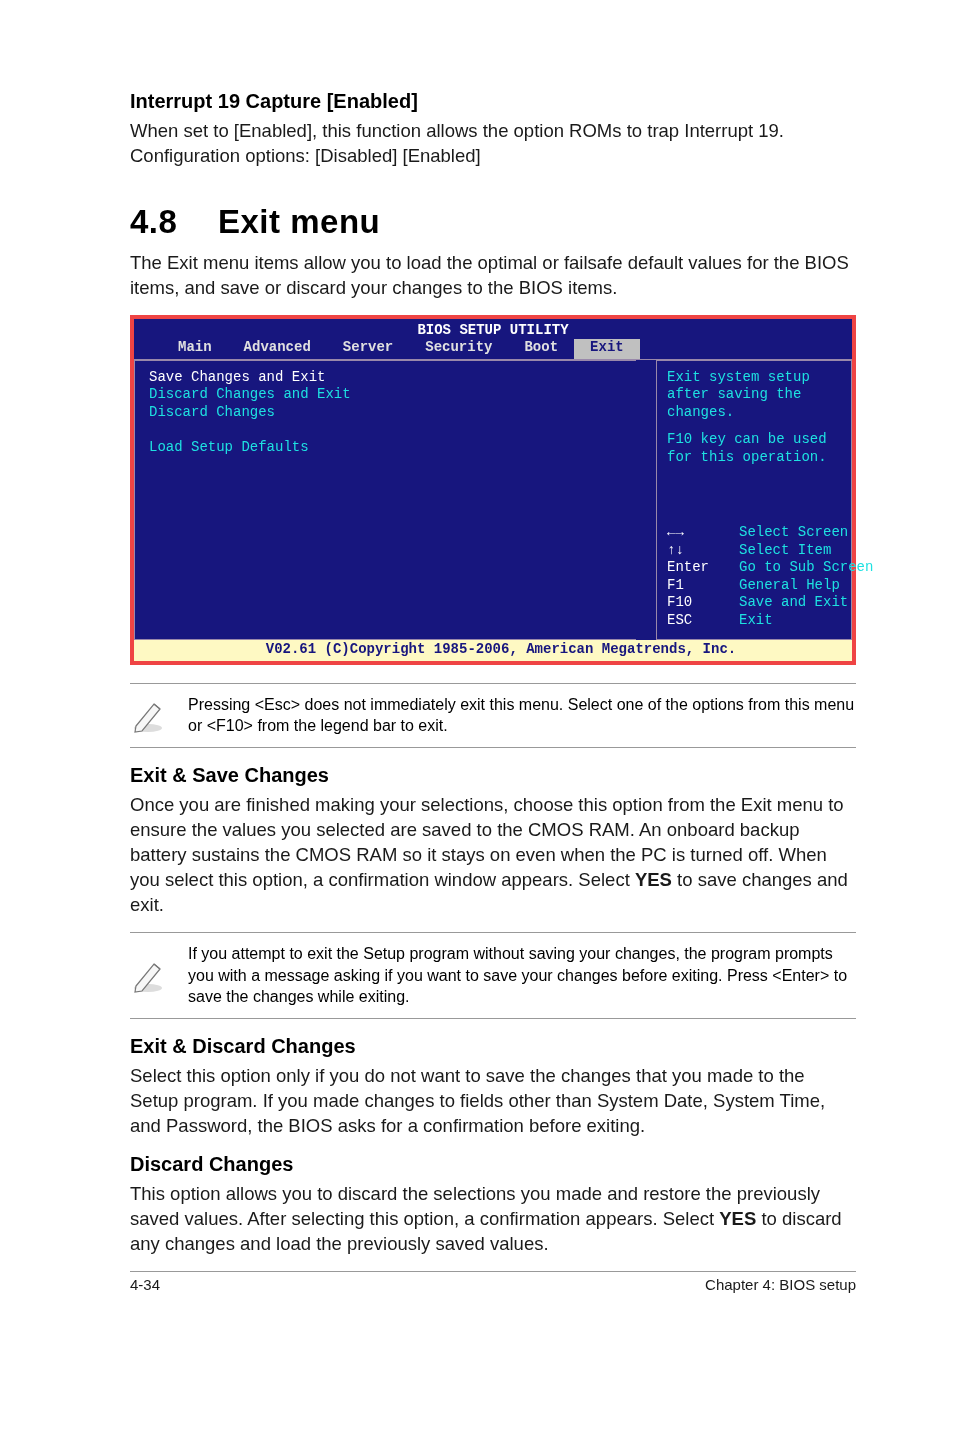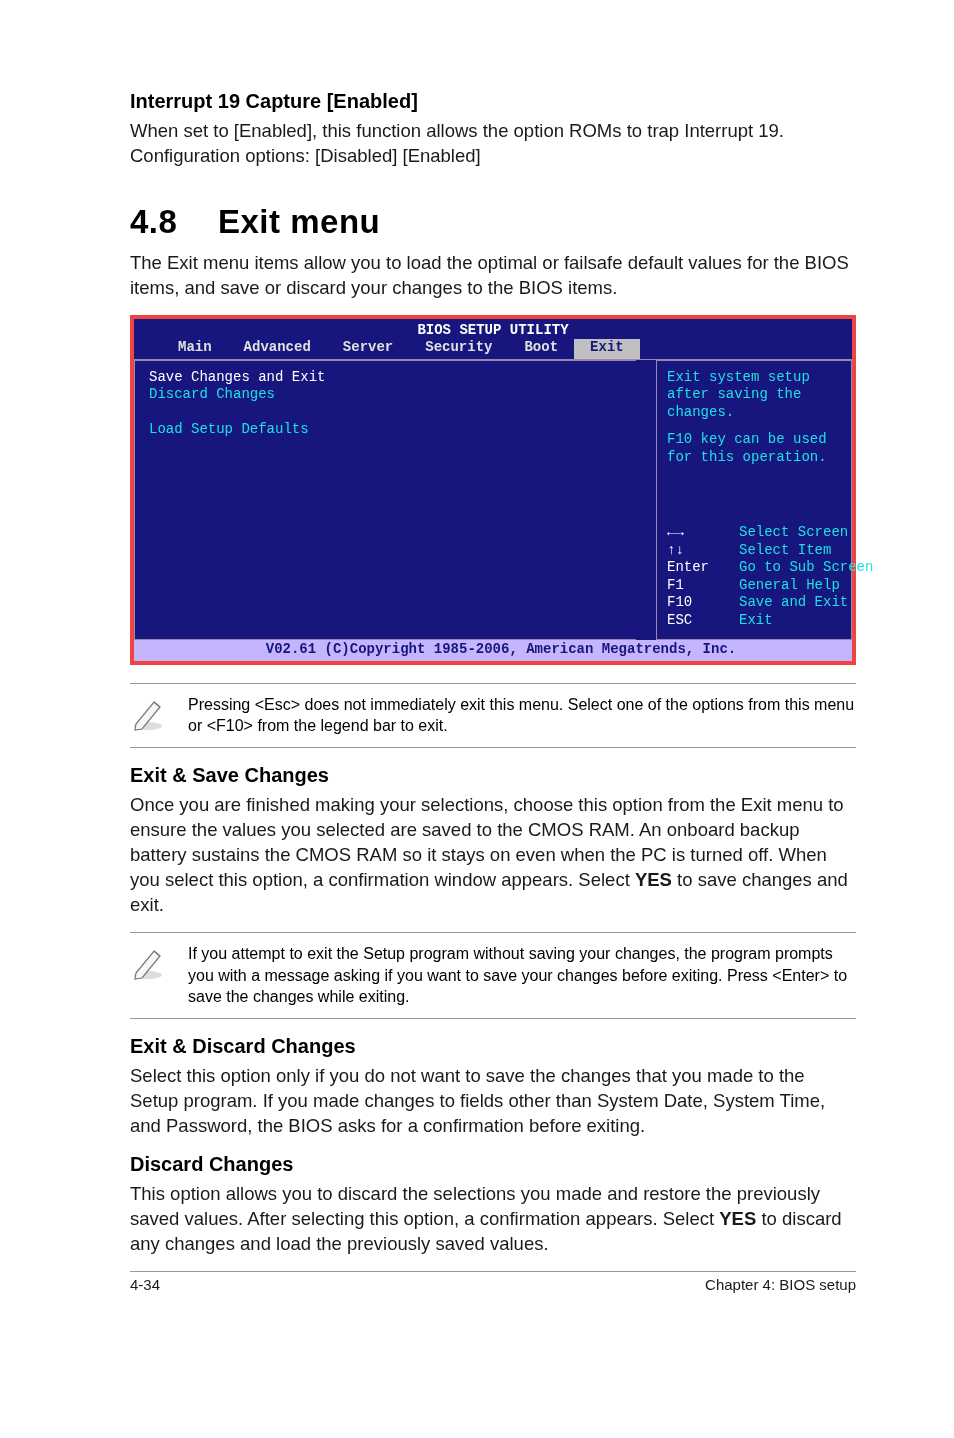--- a/index.html
+++ b/index.html
@@ -18,22 +18,22 @@
   .bios-left { flex: 1 1 auto; border:1px solid #98a; border-right:none; padding: 8px 14px 10px 14px; min-height: 236px; }
   .bios-left .line { white-space: pre; }
   .bios-left .white { color:#ffffff; }
   .bios-left .cyan { color:#1ee1e1; }
   .bios-right { width: 196px; border:1px solid #98a; padding: 8px 10px 10px 10px; }
   .bios-right .help1 { color:#1ee1e1; }
   .bios-right .nav { margin-top: 58px; }
   .bios-right .nav div { white-space: pre; }
   .bios-right .k { color:#ffffff; display:inline-block; width: 44px; }
   .bios-right .v { color:#1ee1e1;margin-left:28px; }
-  .bios-foot-bar { text-align:center; font-weight:bold; color:#17167e; background:#c4b5fd; padding:1px 0 2px 16px; }
-  .note-wrap { border-top:1px solid #999; border-bottom:1px solid #999; padding: 10px 0 10px 0; margin: 0 0 16px 0; display:flex; gap: 22px; align-items:flex-start;}
+  .bios-foot-bar { text-align:center; font-weight:bold; color:#17167e; background:#fef9c3; padding:1px 0 2px 16px; }
+  .note-wrap { border-top:1px solid #999; border-bottom:1px solid #999; padding: 10px 0 10px 0; margin: 0 0 16px 0; display:flex; gap: 22px; align-items:center;}
   .note-text { font-size: 16px; line-height:1.35; }
   .pencil-icon { flex: 0 0 auto; margin-top: 2px;}
   .footer { display:flex; justify-content: space-between; border-top:1px solid #999; margin-top: 6px; padding-top: 4px; font-size: 15px; color:#1a1a1a;}
   b, strong { font-weight: 700; }
 </style>
 </head>
 <body>
 
 <div class="page">
 
@@ -51,20 +51,21 @@
       <div class="tab">Main</div>
       <div class="tab">Advanced</div>
       <div class="tab">Server</div>
       <div class="tab">Security</div>
       <div class="tab">Boot</div>
       <div class="tab sel">Exit</div>
     </div>
     <div class="bios-main">
       <div class="bios-left">
         <div class="line white">Save Changes and Exit</div>
+        <div class="line cyan">Discard Changes and Exit</div>
         <div class="line cyan">Discard Changes</div>
         <div class="line">&nbsp;</div>
         <div class="line cyan">Load Setup Defaults</div>
       </div>
       <div class="bios-right">
         <div class="help1">Exit system setup</div>
         <div class="help1">after saving the</div>
         <div class="help1">changes.</div>
         <div style="height:10px"></div>
         <div class="help1">F10 key can be used</div>

